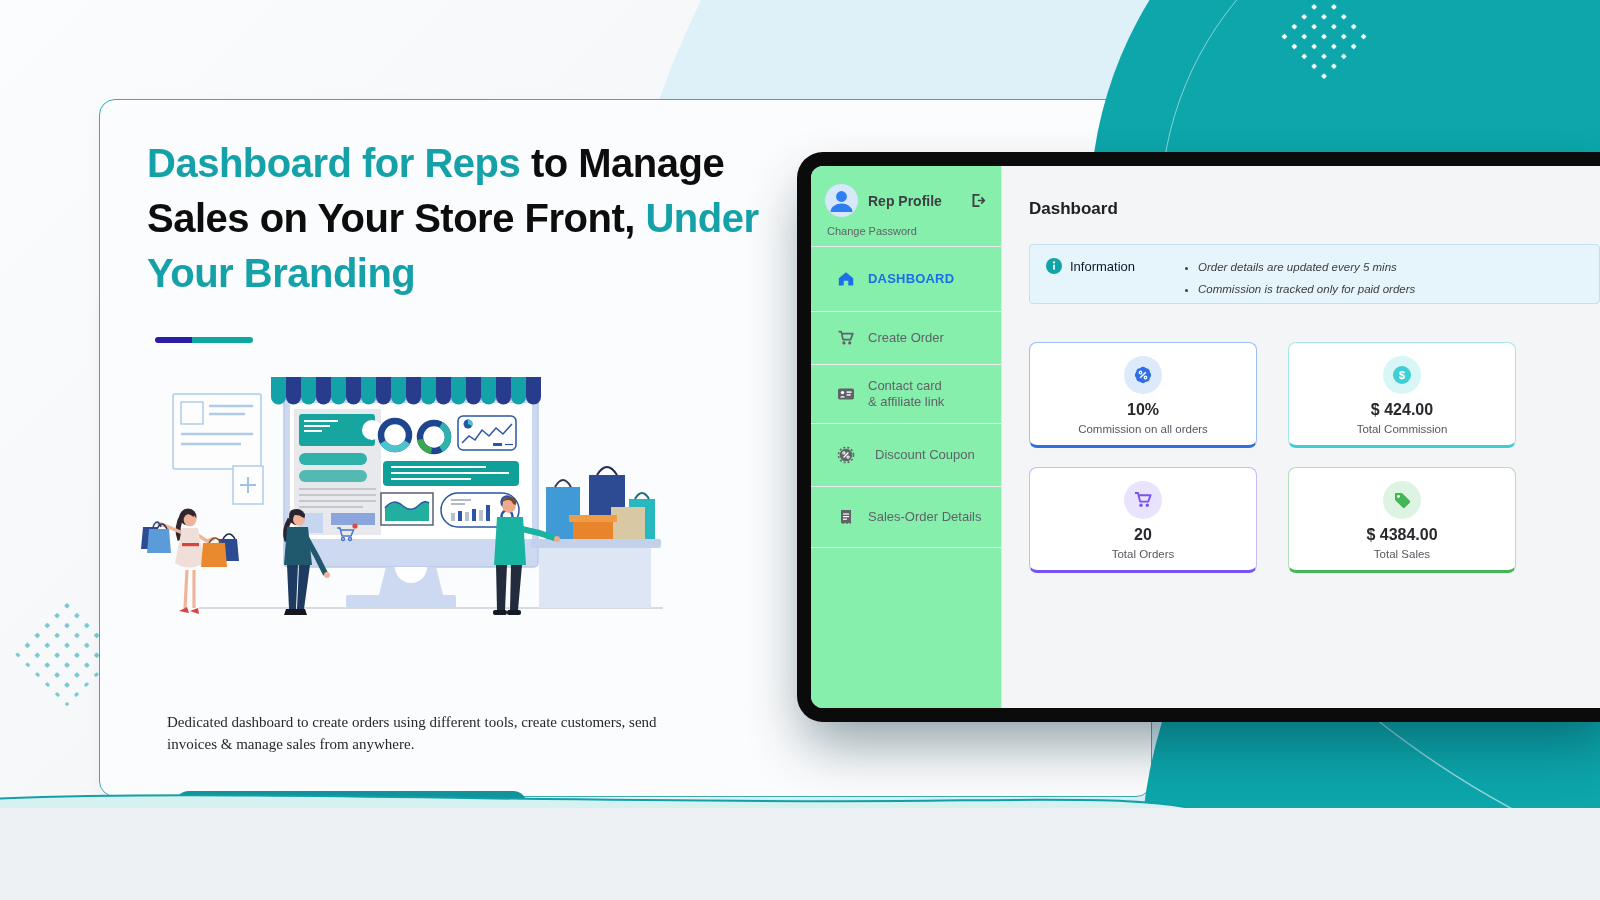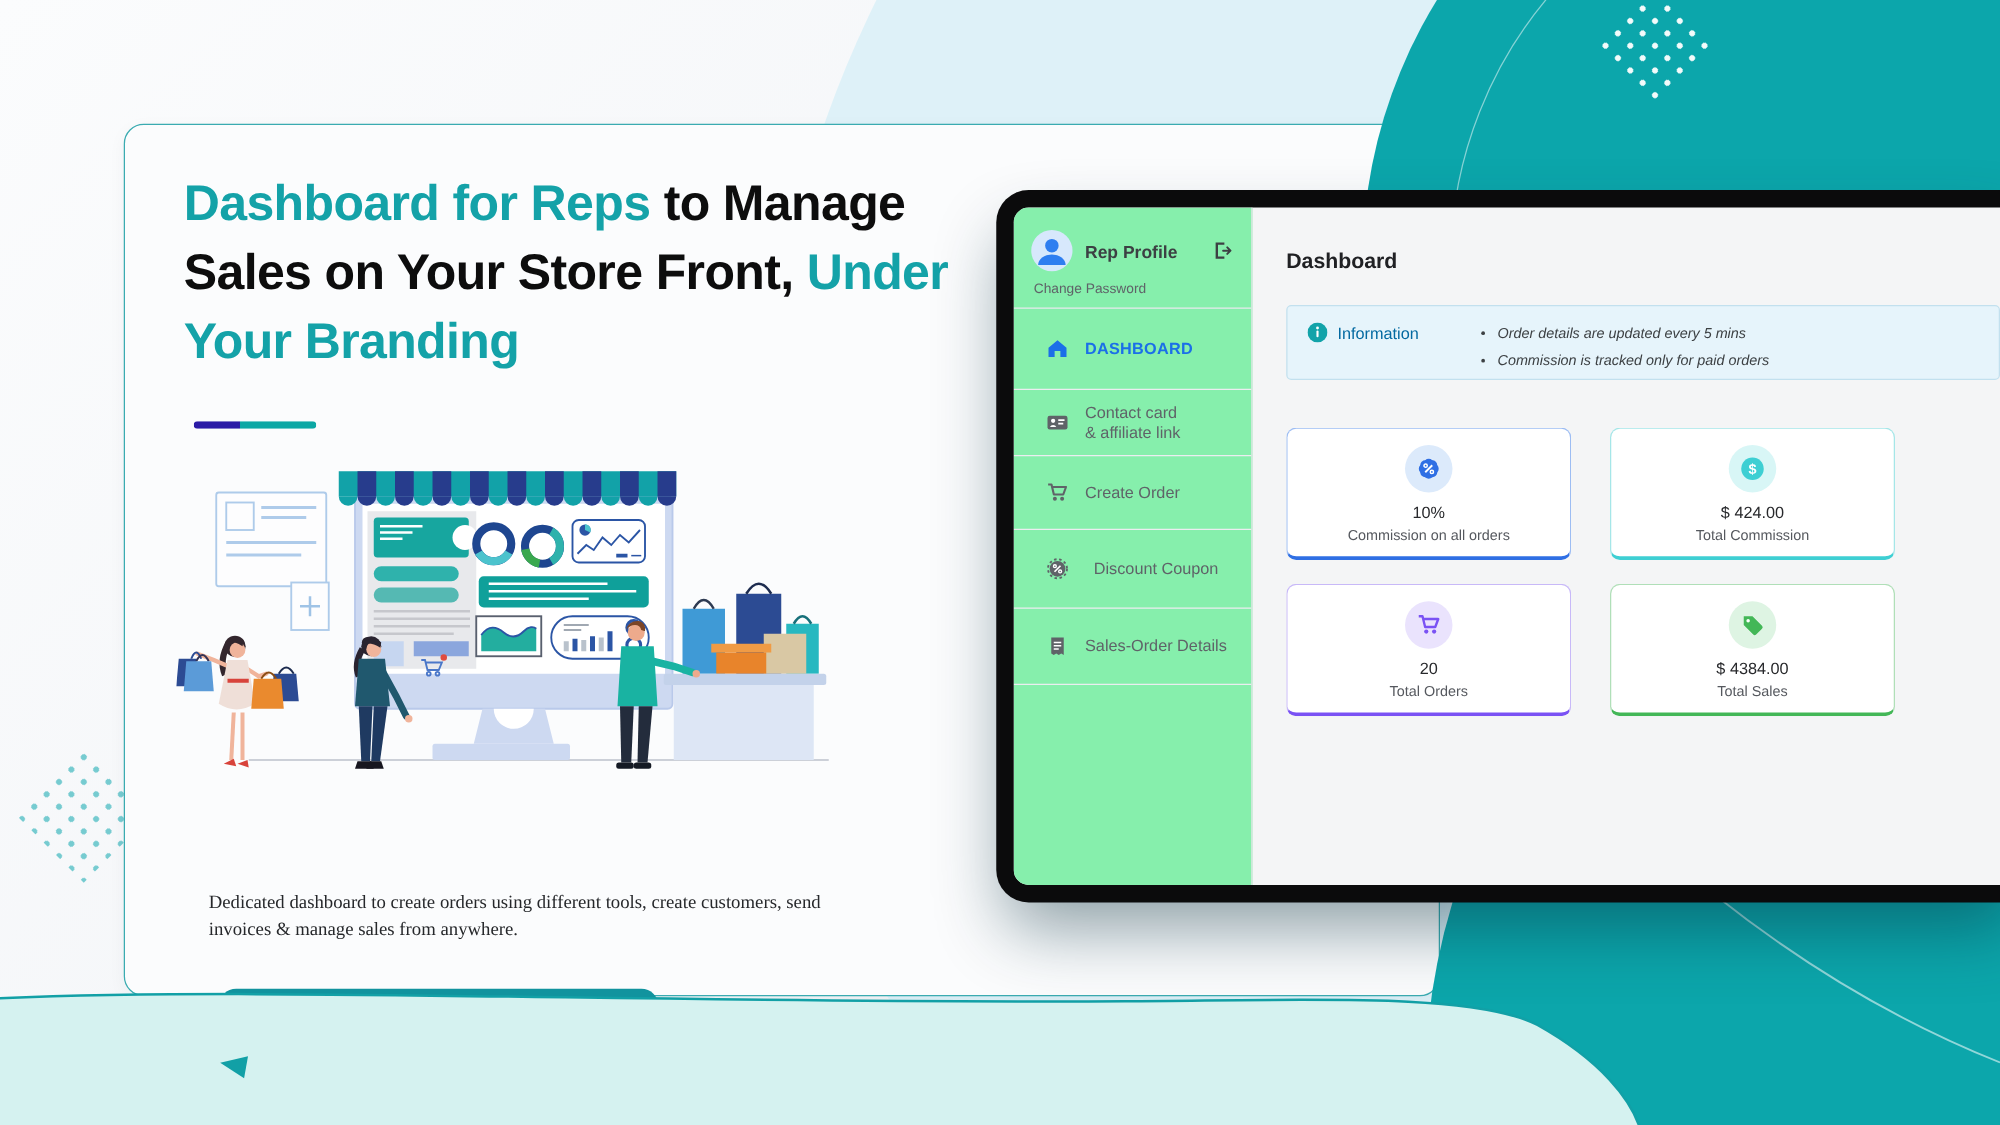--- a/index.html
+++ b/index.html
@@ -1,17 +1,17 @@
 <!DOCTYPE html>
 <html><head>
 <meta charset="utf-8">
 <style>
   html,body{margin:0;padding:0;}
   body{font-family:"Liberation Sans",sans-serif;background:#eef1f4;}
-  .stage{position:relative;width:1600px;height:900px;overflow:hidden;
+  .stage{position:relative;width:1600px;height:808px;overflow:hidden;
          background:linear-gradient(135deg,#fbfcfd 0%,#f2f4f7 60%,#e9edf1 100%);}
 
   
   .cyan-circle{position:absolute;left:610px;top:-490px;width:1760px;height:1760px;
                border-radius:50%;background:#def1f8;z-index:1;}
   .teal-circle-1{position:absolute;left:1090px;top:-190px;width:800px;height:800px;
                  border-radius:50%;background:#0ca6ab;z-index:3;}
   .teal-circle-2{position:absolute;left:1140px;top:360px;width:1020px;height:1020px;
                  border-radius:50%;background:#0ca6ab;z-index:3;}
   .outline-circle{position:absolute;left:1160px;top:-120px;width:660px;height:660px;
@@ -65,30 +65,30 @@
   .menu-item .mi-icon{width:18px;height:18px;flex:none;display:flex;}
   .menu-item.active{color:#1b6fe8;font-weight:700;letter-spacing:.2px;}
   .mi-label span{display:block;line-height:16px;}
 
   .main{flex:1;padding:32px 0 0 27px;box-sizing:border-box;}
   .main-title{font-size:17px;font-weight:700;color:#202124;line-height:22px;}
   .info-banner{margin-top:24px;width:571px;height:60px;box-sizing:border-box;
                background:#e6f4fb;border:1px solid #c2e0ee;border-radius:4px;
                display:flex;align-items:flex-start;padding:11px 16px;}
   .info-left{display:flex;align-items:center;gap:8px;width:136px;flex:none;margin-top:2px;}
-  .info-label{font-size:13px;color:#0369a1;}
+  .info-label{font-size:13px;color:#0f172a;}
   .info-banner ul{margin:0;padding-left:16px;}
   .info-banner li{font-size:11.5px;color:#3c4043;line-height:22px;font-style:italic;}
   .stats-grid{margin-top:38px;display:grid;grid-template-columns:228px 228px;column-gap:31px;row-gap:19px;}
   .stat-card{height:106px;box-sizing:border-box;background:#ffffff;border-radius:8px;
              border:1px solid var(--border);border-bottom:3px solid var(--accent);
              display:flex;flex-direction:column;align-items:center;padding-top:13px;}
   .stat-icon-circle{width:38px;height:38px;border-radius:50%;background:var(--iconbg);
                     display:flex;align-items:center;justify-content:center;}
-  .stat-value{margin-top:7px;font-size:13px;font-weight:400;color:#28292c;line-height:18px;}
+  .stat-value{margin-top:7px;font-size:16px;font-weight:700;color:#28292c;line-height:18px;}
   .stat-label{margin-top:4px;font-size:11.5px;color:#55585e;}
   .af{fill:var(--accent);} .as{stroke:var(--accent);}
 </style>
 </head>
 <body>
 
 <div class="stage">
 
   <div class="cyan-circle"></div>
   <div class="dots dots-teal"></div>
@@ -344,43 +344,43 @@
                 </svg>
             </span>
             <span class="mi-label">
               <span>DASHBOARD</span>
                 <span></span>
             </span>
           </div>
           <div class="menu-item">
             <span class="mi-icon">
               <svg width="18" height="18" viewBox="0 0 18 18">
+                  <path d="M1.5 2.6 H4.2 L6.1 10.6 H13.6 L15.8 4.6 H5" fill="none" stroke="currentColor" stroke-width="1.7" stroke-linejoin="round"></path>
+                  <circle cx="6.9" cy="13.9" r="1.6" fill="currentColor"></circle>
+                  <circle cx="12.7" cy="13.9" r="1.6" fill="currentColor"></circle>
+                </svg>
+            </span>
+            <span class="mi-label">
+              <span>Create Order</span>
+                <span></span>
+            </span>
+          </div>
+          <div class="menu-item">
+            <span class="mi-icon">
+              <svg width="18" height="18" viewBox="0 0 18 18">
                   <rect x="1" y="3.5" width="16" height="11" rx="1.8" fill="currentColor"></rect>
                   <circle cx="5.5" cy="7.6" r="1.7" fill="#fff"></circle>
                   <path d="M3 12.6 a2.6 2.1 0 0 1 5 0 Z" fill="#fff"></path>
                   <rect x="9.6" y="6.4" width="5" height="1.4" fill="#fff"></rect>
                   <rect x="9.6" y="9.2" width="4" height="1.4" fill="#fff"></rect>
                 </svg>
             </span>
             <span class="mi-label">
               <span>Contact card</span>
                 <span>&amp; affiliate link</span>
-            </span>
-          </div>
-          <div class="menu-item">
-            <span class="mi-icon">
-              <svg width="18" height="18" viewBox="0 0 18 18">
-                  <path d="M1.5 2.6 H4.2 L6.1 10.6 H13.6 L15.8 4.6 H5" fill="none" stroke="currentColor" stroke-width="1.7" stroke-linejoin="round"></path>
-                  <circle cx="6.9" cy="13.9" r="1.6" fill="currentColor"></circle>
-                  <circle cx="12.7" cy="13.9" r="1.6" fill="currentColor"></circle>
-                </svg>
-            </span>
-            <span class="mi-label">
-              <span>Create Order</span>
-                <span></span>
             </span>
           </div>
           <div class="menu-item">
             <span class="mi-icon">
               <svg width="18" height="18" viewBox="0 0 18 18">
                   <circle cx="9" cy="9" r="7.6" fill="none" stroke="currentColor" stroke-width="1.5" stroke-dasharray="2 2.1"></circle>
                   <circle cx="9" cy="9" r="6.3" fill="currentColor"></circle>
                   <line x1="6.6" y1="11.4" x2="11.4" y2="6.6" stroke="#fff" stroke-width="1.4"></line>
                   <circle cx="6.9" cy="6.9" r="1.15" fill="none" stroke="#fff" stroke-width="1.1"></circle>
                   <circle cx="11.1" cy="11.1" r="1.15" fill="none" stroke="#fff" stroke-width="1.1"></circle>

